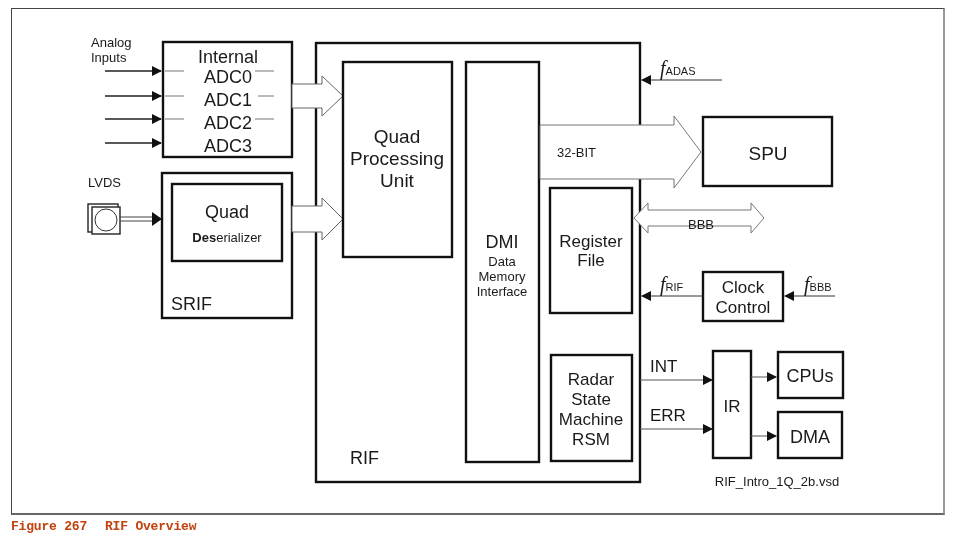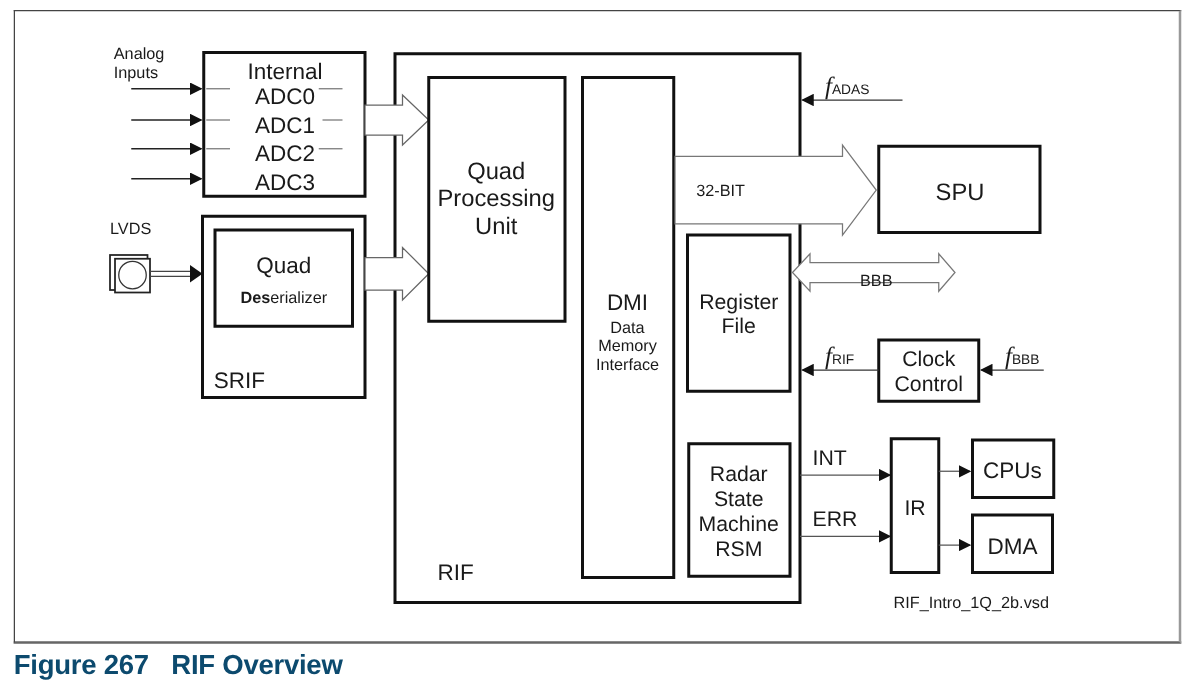--- a/index.html
+++ b/index.html
@@ -1,21 +1,21 @@
 <!DOCTYPE html>
 <html><head>
 <meta charset="utf-8">
 <style>
   html, body { margin: 0; padding: 0; background: #ffffff; }
   body { width: 960px; height: 547px; position: relative; overflow: hidden; font-family: "Liberation Sans", sans-serif; color: #1a1a1a; }
   #frame { position: absolute; left: 11px; top: 8px; width: 934px; height: 507px; border: 1px solid #444; border-right: 2px solid #999; border-bottom: 2px solid #666; box-sizing: border-box; background: #fff; }
   svg { position: absolute; left: 0; top: 0; }
   .blk { fill: #fff; stroke: #111; stroke-width: 2.4; }
   .t { font-family: "Liberation Sans", sans-serif; fill: #1a1a1a; }
-  .caption { position: absolute; left: 11px; top: 519px; font-family: Liberation Sans, sans-serif; font-weight: bold; font-size: 22px; color: #0c4a6e; letter-spacing: -0.2px; }
+  .caption { position: absolute; left: 11px; top: 519px; font-family: Liberation Mono, monospace; font-weight: bold; font-size: 13px; color: #c2410c; letter-spacing: -0.2px; }
   .caption .num { margin-right: 18px; }
 </style>
 </head>
 <body>
 
 <div id="frame"></div>
 
 <svg width="960" height="547" viewBox="0 0 960 547">
   <defs>
     <marker id="arr" markerWidth="10" markerHeight="10" refX="9" refY="5" orient="auto" markerUnits="userSpaceOnUse">

